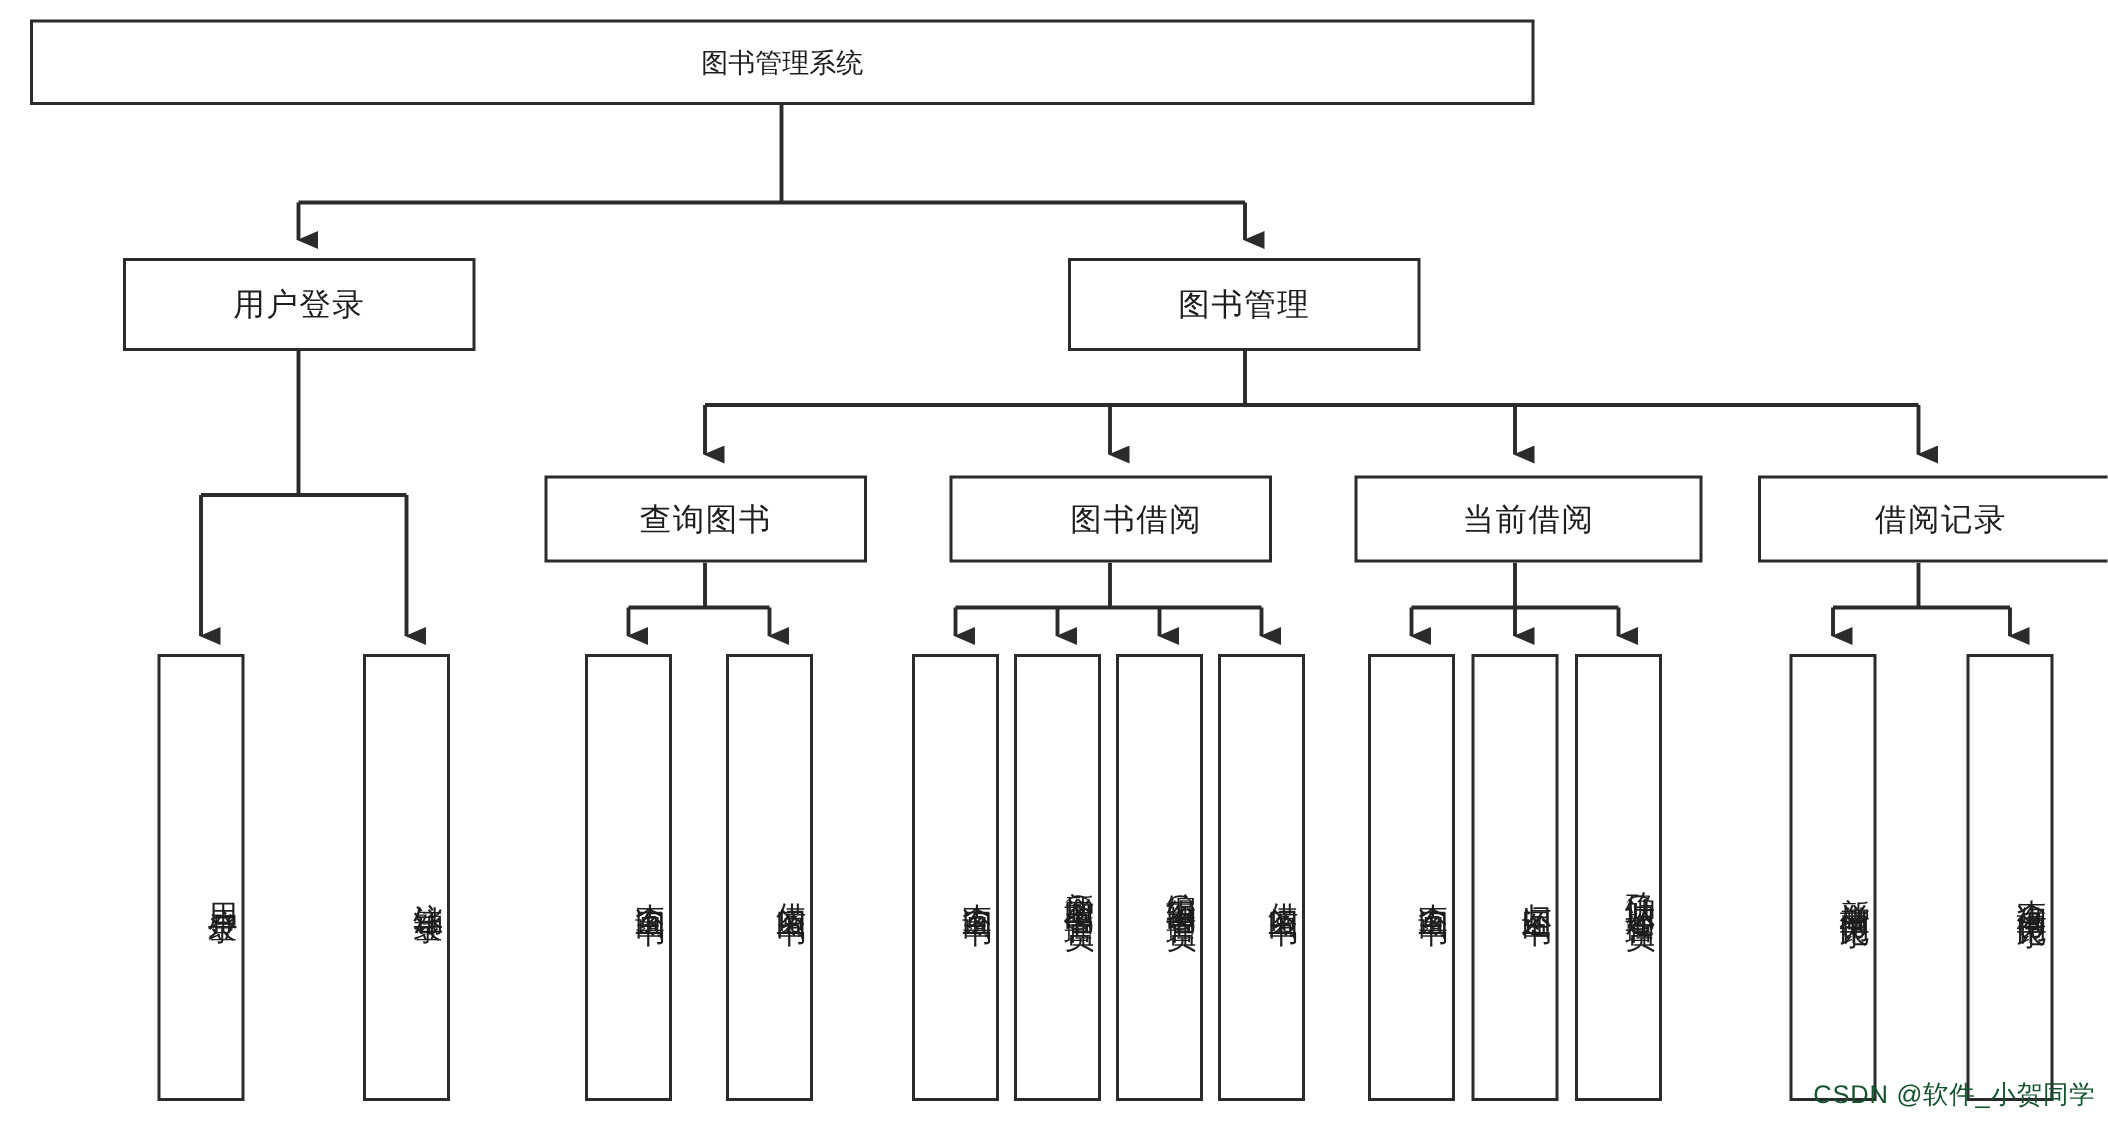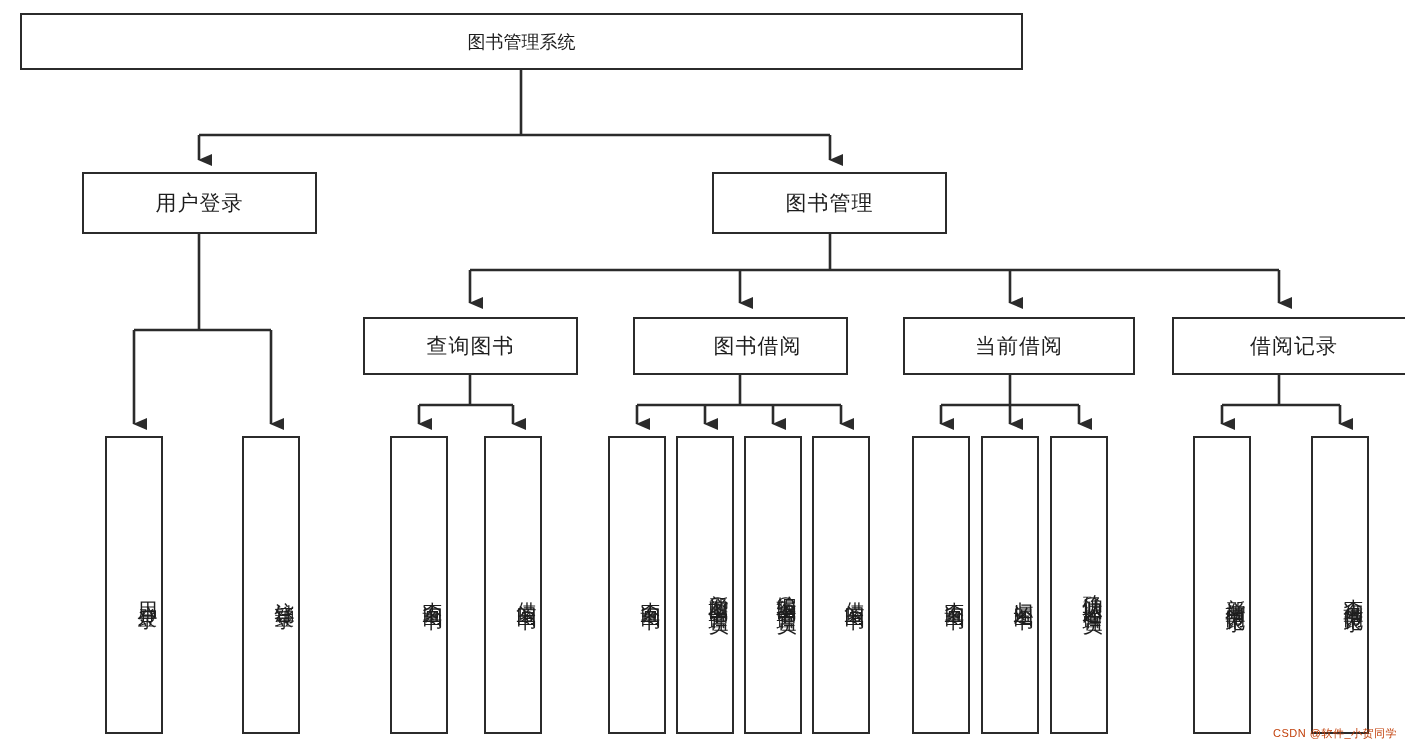--- a/index.html
+++ b/index.html
@@ -9,22 +9,22 @@
   svg.edges{position:absolute;left:0;top:0;width:1405px;height:747px;}
   .node{position:absolute;box-sizing:border-box;background:#ffffff;
         border:2.5px solid #2b2b2b;display:flex;align-items:center;
         justify-content:center;color:#1d1d1d;}
   .node.h{font-size:21px;letter-spacing:1px;}
   .node.root{font-size:18px;}
   .node.v{writing-mode:vertical-rl;text-orientation:upright;
           font-size:20px;line-height:1.32;letter-spacing:3px;
           align-items:flex-start;justify-content:center;padding-top:14px;}
   .node.v span{display:block;}
-  .watermark{position:absolute;right:8px;bottom:6px;font-size:11px;
-             color:#c2410c;letter-spacing:0.5px;white-space:nowrap;}
+  .watermark{position:absolute;right:8px;bottom:6px;font-size:17px;
+             color:#14532d;letter-spacing:0.5px;white-space:nowrap;}
 </style>
 </head>
 <body>
 
 <div id="diagram-root">
 
   <svg class="edges" viewBox="0 0 1405 747" xmlns="http://www.w3.org/2000/svg">
     <defs>
       <marker id="arrow" viewBox="0 0 12 14" refX="6" refY="13" markerWidth="12" markerHeight="14" orient="auto-start-reverse" markerUnits="userSpaceOnUse">
         <path d="M0,0 L12,0 L6,14 Z" fill="#2b2b2b"></path>

